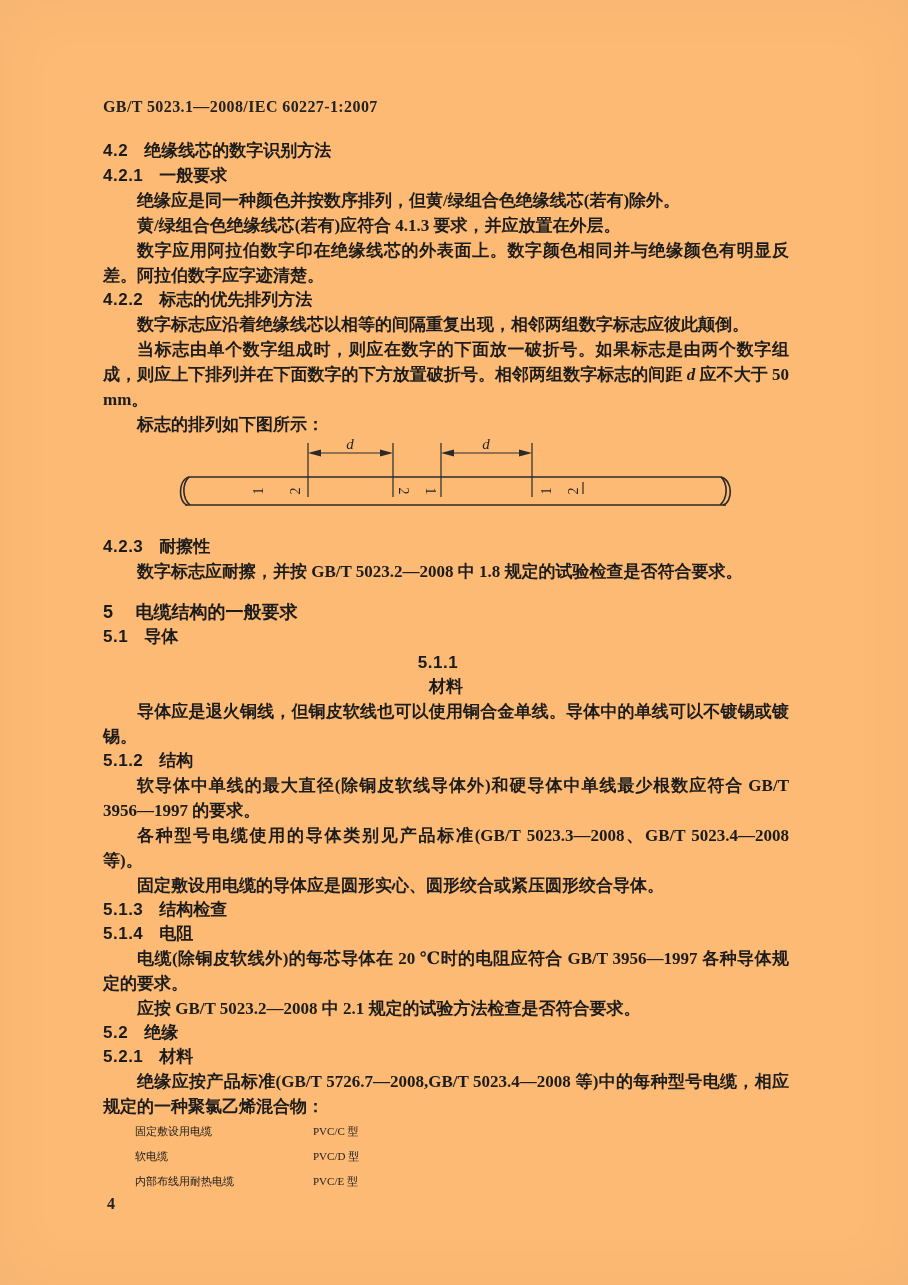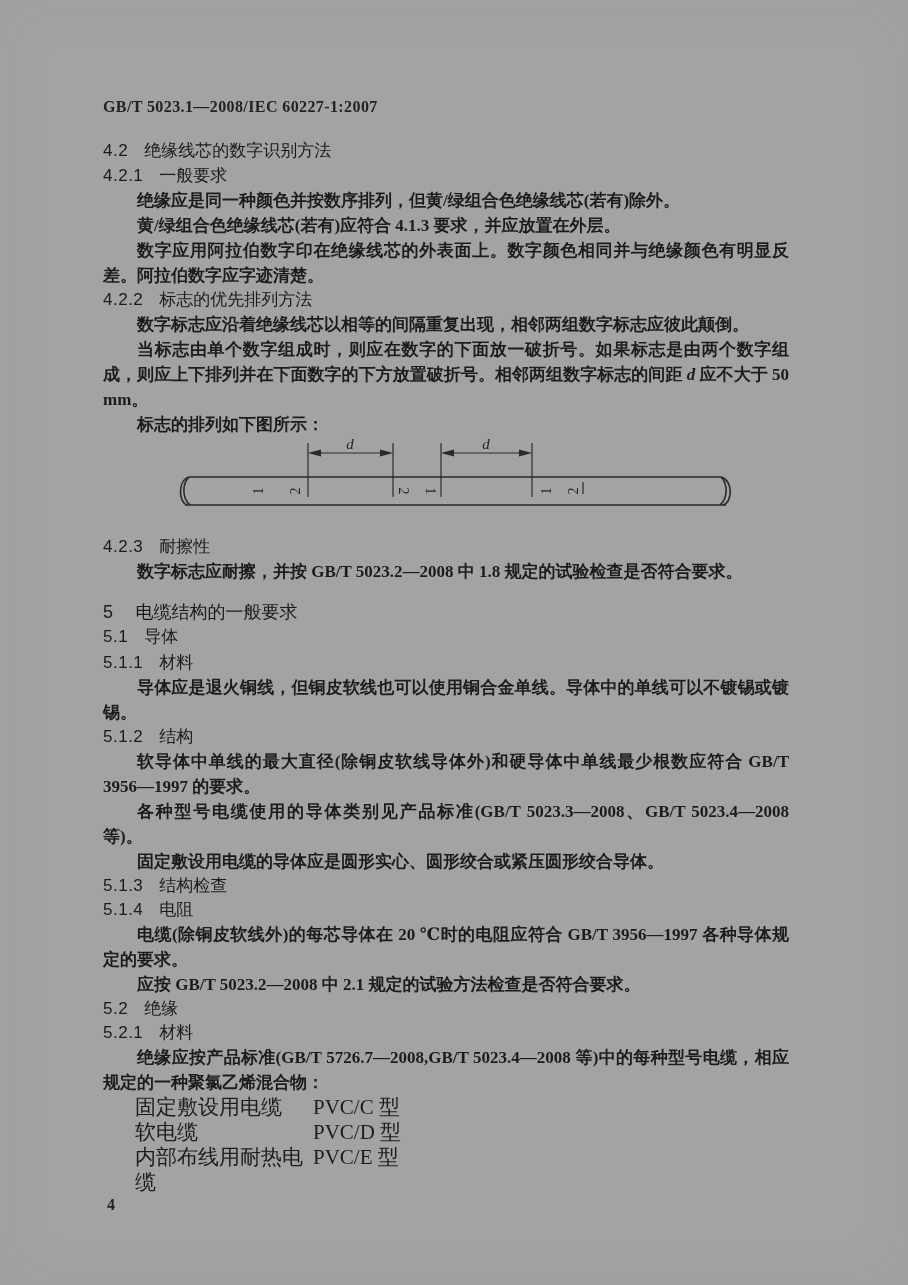--- a/index.html
+++ b/index.html
@@ -1,57 +1,57 @@
 <!DOCTYPE html>
 <html><head>
 <meta charset="utf-8">
 <style>
   * { margin:0; padding:0; box-sizing:border-box; }
   html,body { background:#ffffff; }
   .page {
     position:relative;
     width:908px; height:1285px;
-    background:#a3a3a3;
+    background:#fdba74;
     box-shadow: inset 0 0 60px rgba(90,90,80,0.06);
     padding:97px 119px 0 103px;
     color:#1e1e1e;
     font-family:"Liberation Serif","DejaVu Serif",serif;
     overflow:hidden;
   }
   .doc-header {
     font-family:"Liberation Serif","DejaVu Serif",serif;
     font-weight:700; font-size:16px; line-height:20px; letter-spacing:.4px;
     color:#222;
   }
   .hd {
     font-family:"Liberation Sans","DejaVu Sans",sans-serif;
-    font-weight:400; color:#1b1b1b;
+    font-weight:700; color:#1b1b1b;
     font-size:17px; line-height:24px;
     display:flex; align-items:center;
   }
   .hd .num { margin-right:16px; letter-spacing:.5px; }
   .h-42  { margin-top:22px; }
   .h-421 { margin-top:1px; }
   .h-423 { margin-top:16px; }
   .h-5   { margin-top:16px; font-size:18px; }
   .h-5 .num { margin-right:22px; }
   .h-51  { margin-top:1px; }
-  .h-511 { margin-top:2px; }
+  .h-511 { margin-top:2px;flex-direction:column; }
   .body-p {
     font-size:17px; line-height:25px; color:#1c1c1c;
     text-align:justify;
     font-weight:bold;
   }
   .indent { text-indent:34px; }
   .ital { font-style:italic; font-family:"Liberation Serif","DejaVu Serif",serif; }
   .figure-wrap { margin-left:72px; width:560px; height:82px; }
   .figure-wrap svg { display:block; }
   .pvc-row {
     display:flex; margin-left:32px;
-    font-size:21px; line-height:25px; color:#1c1c1c;
+    font-size:11px; line-height:25px; color:#1c1c1c;
   }
   .pvc-name { width:178px; }
   .page-num {
     font-size:16px; line-height:20px; font-weight:700;
     margin-left:4px; color:#222;
   }
   svg text.digit {
     font-family:"Liberation Serif","DejaVu Serif",serif;
     font-size:14px; fill:#222;
   }

